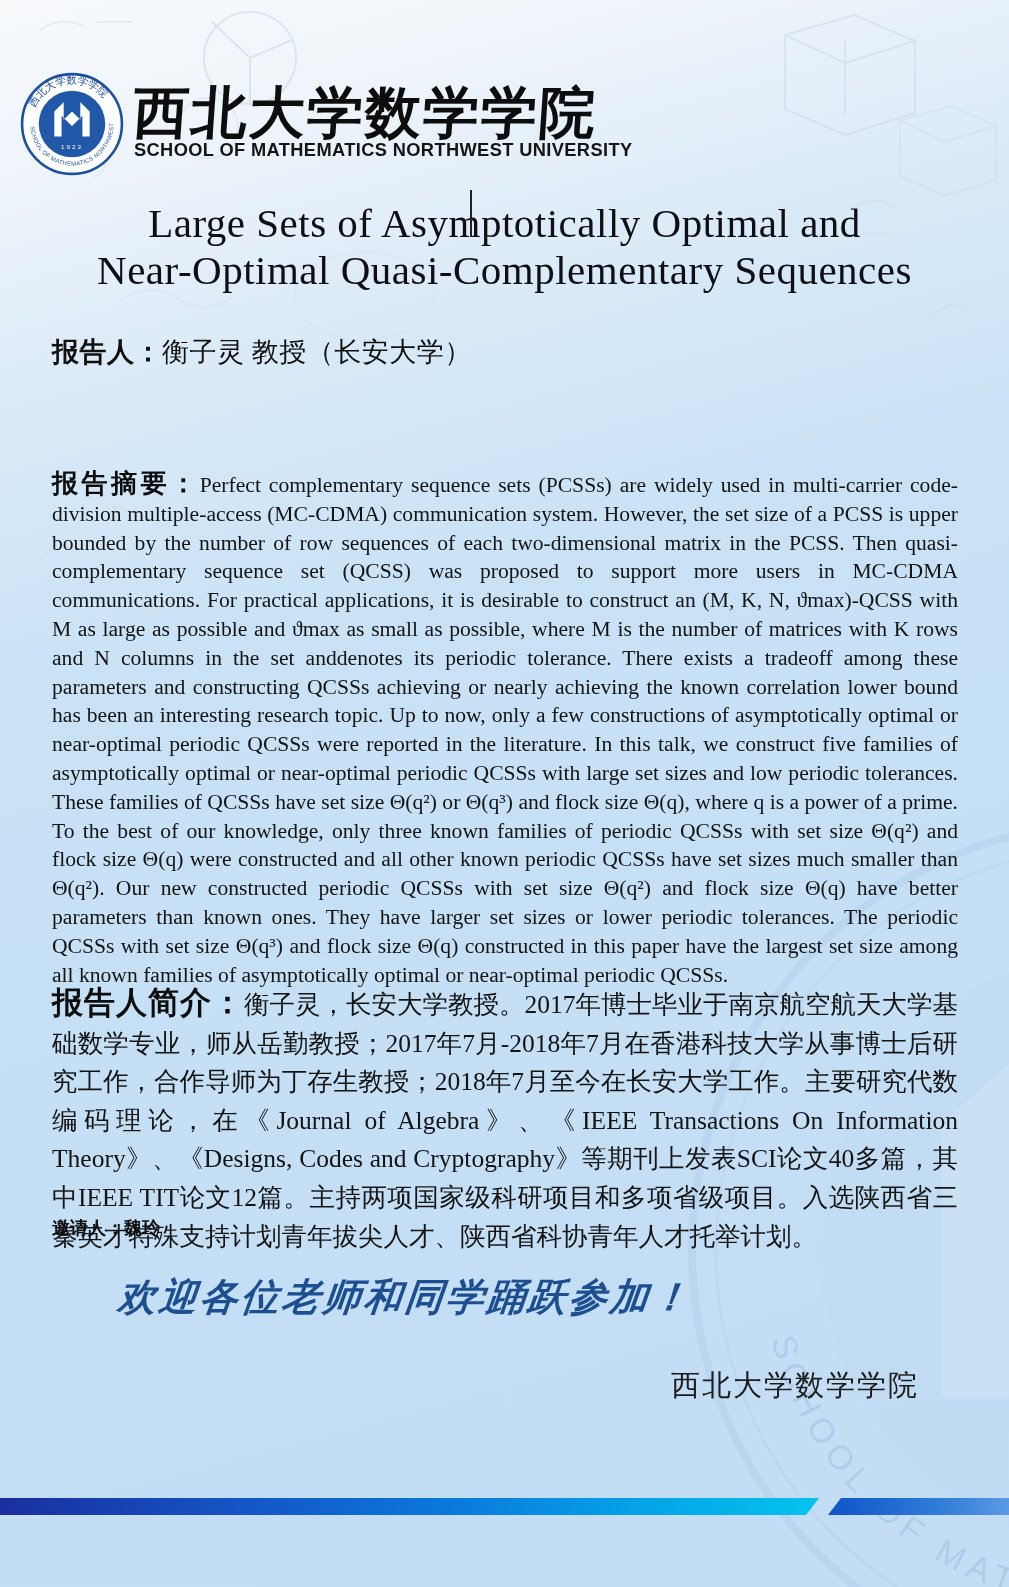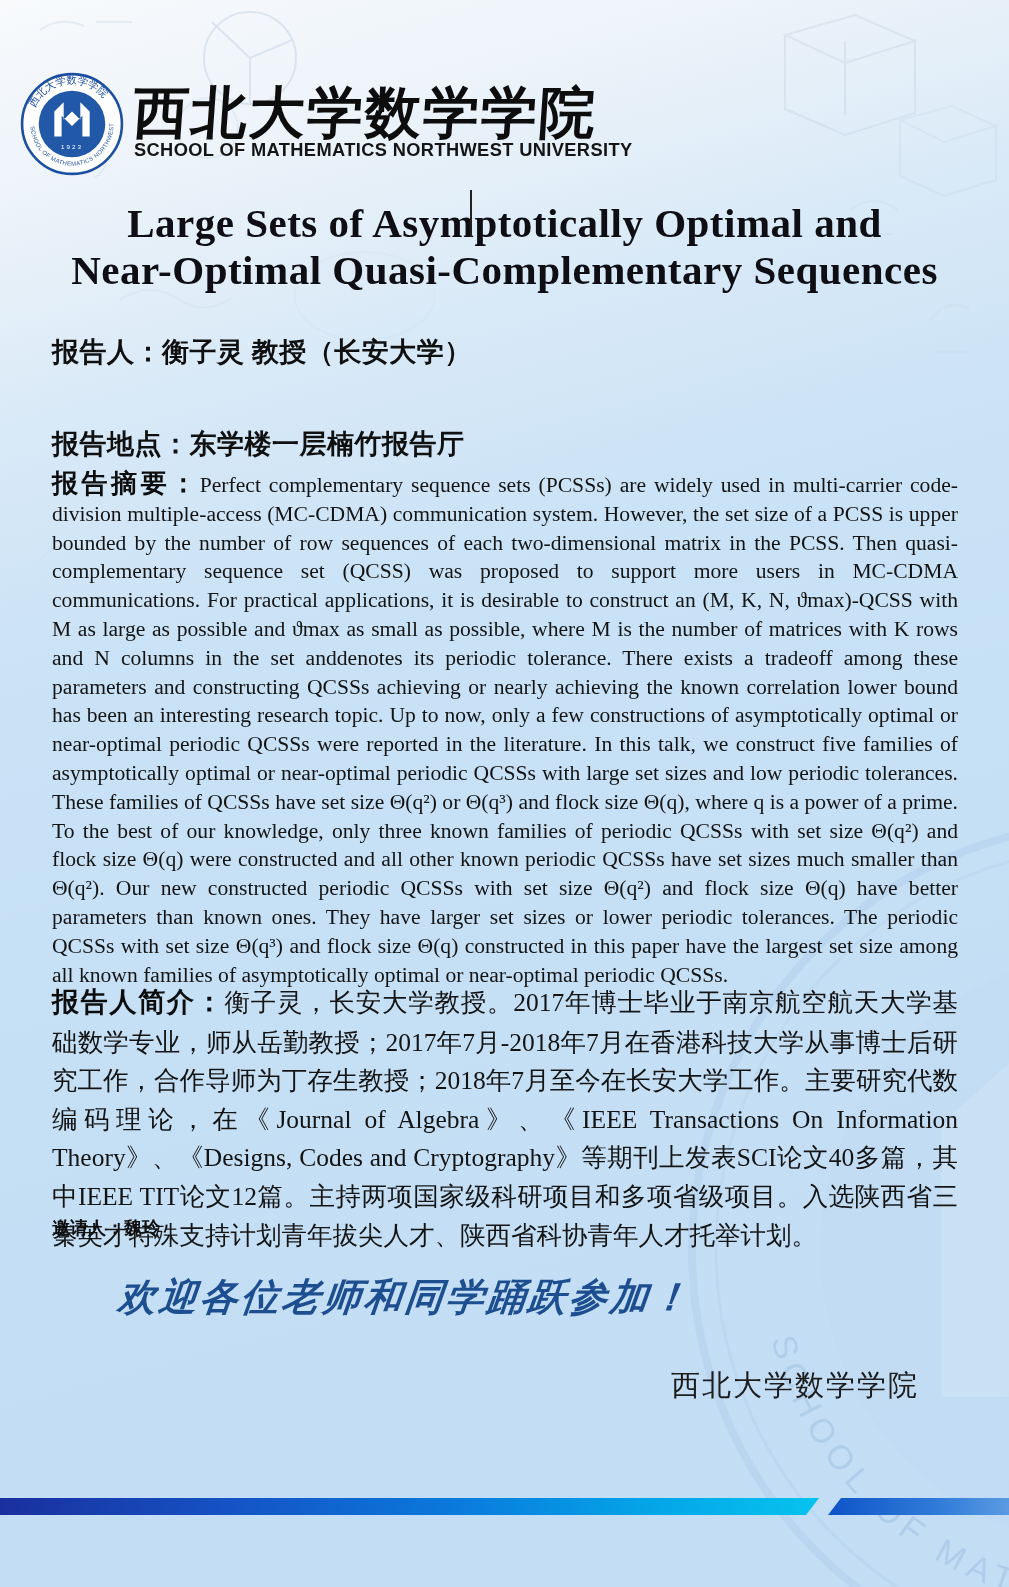--- a/index.html
+++ b/index.html
@@ -32,45 +32,45 @@
   .forum-badge{
     position:absolute;left:628px;top:110px;z-index:2;
     font-size:42px;color:#3a68b5;letter-spacing:1px;
     padding:0 14px 4px 18px;
     border-bottom:3px solid #2d57a9;
   }
 
   
   .talk-title{
     position:absolute;left:0;top:200px;width:1009px;z-index:2;
-    text-align:center;font-weight:700;font-size:41px;line-height:47px;
+    text-align:center;font-weight:400;font-size:41px;line-height:47px;
     color:#0e0e14;margin:0;letter-spacing:.5px;
   }
   .text-cursor{position:absolute;left:470px;top:190px;width:2px;height:47px;background:#222;z-index:3;}
 
   
   .info-row{position:absolute;left:52px;z-index:2;font-size:27px;font-weight:700;color:#101010;letter-spacing:.5px;}
-  .info-row .val{font-weight:700;}
+  .info-row .val{font-weight:400;}
   #row-speaker{top:334px;}
   #row-time{top:380px;}
   #row-venue{top:426px;}
 
   
   .abstract{
     position:absolute;left:52px;top:470px;width:906px;z-index:2;margin:0;
     font-size:21.6px;line-height:28.8px;text-align:justify;color:#141414;
   }
   .inline-label{font-size:26px;font-weight:700;color:#0d0d0d;letter-spacing:1px;margin-top:42px;}
 
   
   .bio{
     position:absolute;left:52px;top:984px;width:906px;z-index:2;margin:0;
     font-size:25.5px;line-height:38.6px;text-align:justify;color:#141414;
   }
-  .bio .inline-label{font-size:27px;font-family:Liberation Mono, monospace;}
+  .bio .inline-label{font-size:31px;}
 
   .inviter-row{position:absolute;left:52px;top:1216px;z-index:2;font-size:18px;font-weight:700;color:#101010;}
 
   .welcome-line{
     position:absolute;left:118px;top:1272px;z-index:2;
     font-size:38px;font-weight:700;font-style:italic;letter-spacing:3px;
     color:#1d4e8f;transform:skewX(-6deg);
   }
   .signature{
     position:absolute;right:90px;top:1366px;z-index:2;
@@ -149,23 +149,20 @@
   <div class="school-en">SCHOOL OF MATHEMATICS NORTHWEST UNIVERSITY</div>
 
   <h1 class="talk-title"><span>Large Sets of Asymptotically Optimal and</span><br>
     <span>Near-Optimal Quasi-Complementary Sequences</span>
   </h1>
   <div class="text-cursor"></div>
 
   <div class="info-row" id="row-speaker">
     <span>报告人：</span><span class="val">衡子灵 教授（长安大学）</span>
   </div>
-  <div class="info-row" id="row-venue">
-    <span>报告地点：</span><span class="val">东学楼一层楠竹报告厅</span>
-  </div>
 
   <p class="abstract"><span class="inline-label">报告摘要：</span><span>Perfect complementary sequence sets (PCSSs) are widely used in multi-carrier code-division multiple-access (MC-CDMA) communication system. However, the set size of a PCSS is upper bounded by the number of row sequences of each two-dimensional matrix in the PCSS. Then quasi-complementary sequence set (QCSS) was proposed to support more users in MC-CDMA communications. For practical applications, it is desirable to construct an (M, K, N, ϑmax)-QCSS with M as large as possible and ϑmax as small as possible, where M is the number of matrices with K rows and N columns in the set anddenotes its periodic tolerance. There exists a tradeoff among these parameters and constructing QCSSs achieving or nearly achieving the known correlation lower bound has been an interesting research topic. Up to now, only a few constructions of asymptotically optimal or near-optimal periodic QCSSs were reported in the literature. In this talk, we construct five families of asymptotically optimal or near-optimal periodic QCSSs with large set sizes and low periodic tolerances. These families of QCSSs have set size Θ(q²) or Θ(q³) and flock size Θ(q), where q is a power of a prime. To the best of our knowledge, only three known families of periodic QCSSs with set size Θ(q²) and flock size Θ(q) were constructed and all other known periodic QCSSs have set sizes much smaller than Θ(q²). Our new constructed periodic QCSSs with set size Θ(q²) and flock size Θ(q) have better parameters than known ones. They have larger set sizes or lower periodic tolerances. The periodic QCSSs with set size Θ(q³) and flock size Θ(q) constructed in this paper have the largest set size among all known families of asymptotically optimal or near-optimal periodic QCSSs.</span>
   </p>
 
   <p class="bio"><span class="inline-label">报告人简介：</span><span>衡子灵，长安大学教授。2017年博士毕业于南京航空航天大学基础数学专业，师从岳勤教授；2017年7月-2018年7月在香港科技大学从事博士后研究工作，合作导师为丁存生教授；2018年7月至今在长安大学工作。主要研究代数编码理论，在《Journal of Algebra》、《IEEE Transactions On Information Theory》、《Designs, Codes and Cryptography》等期刊上发表SCI论文40多篇，其中IEEE TIT论文12篇。主持两项国家级科研项目和多项省级项目。入选陕西省三秦英才特殊支持计划青年拔尖人才、陕西省科协青年人才托举计划。</span>
   </p>
 
   <div class="inviter-row">
     <span>邀请人：</span><span>魏玲</span>
   </div>

